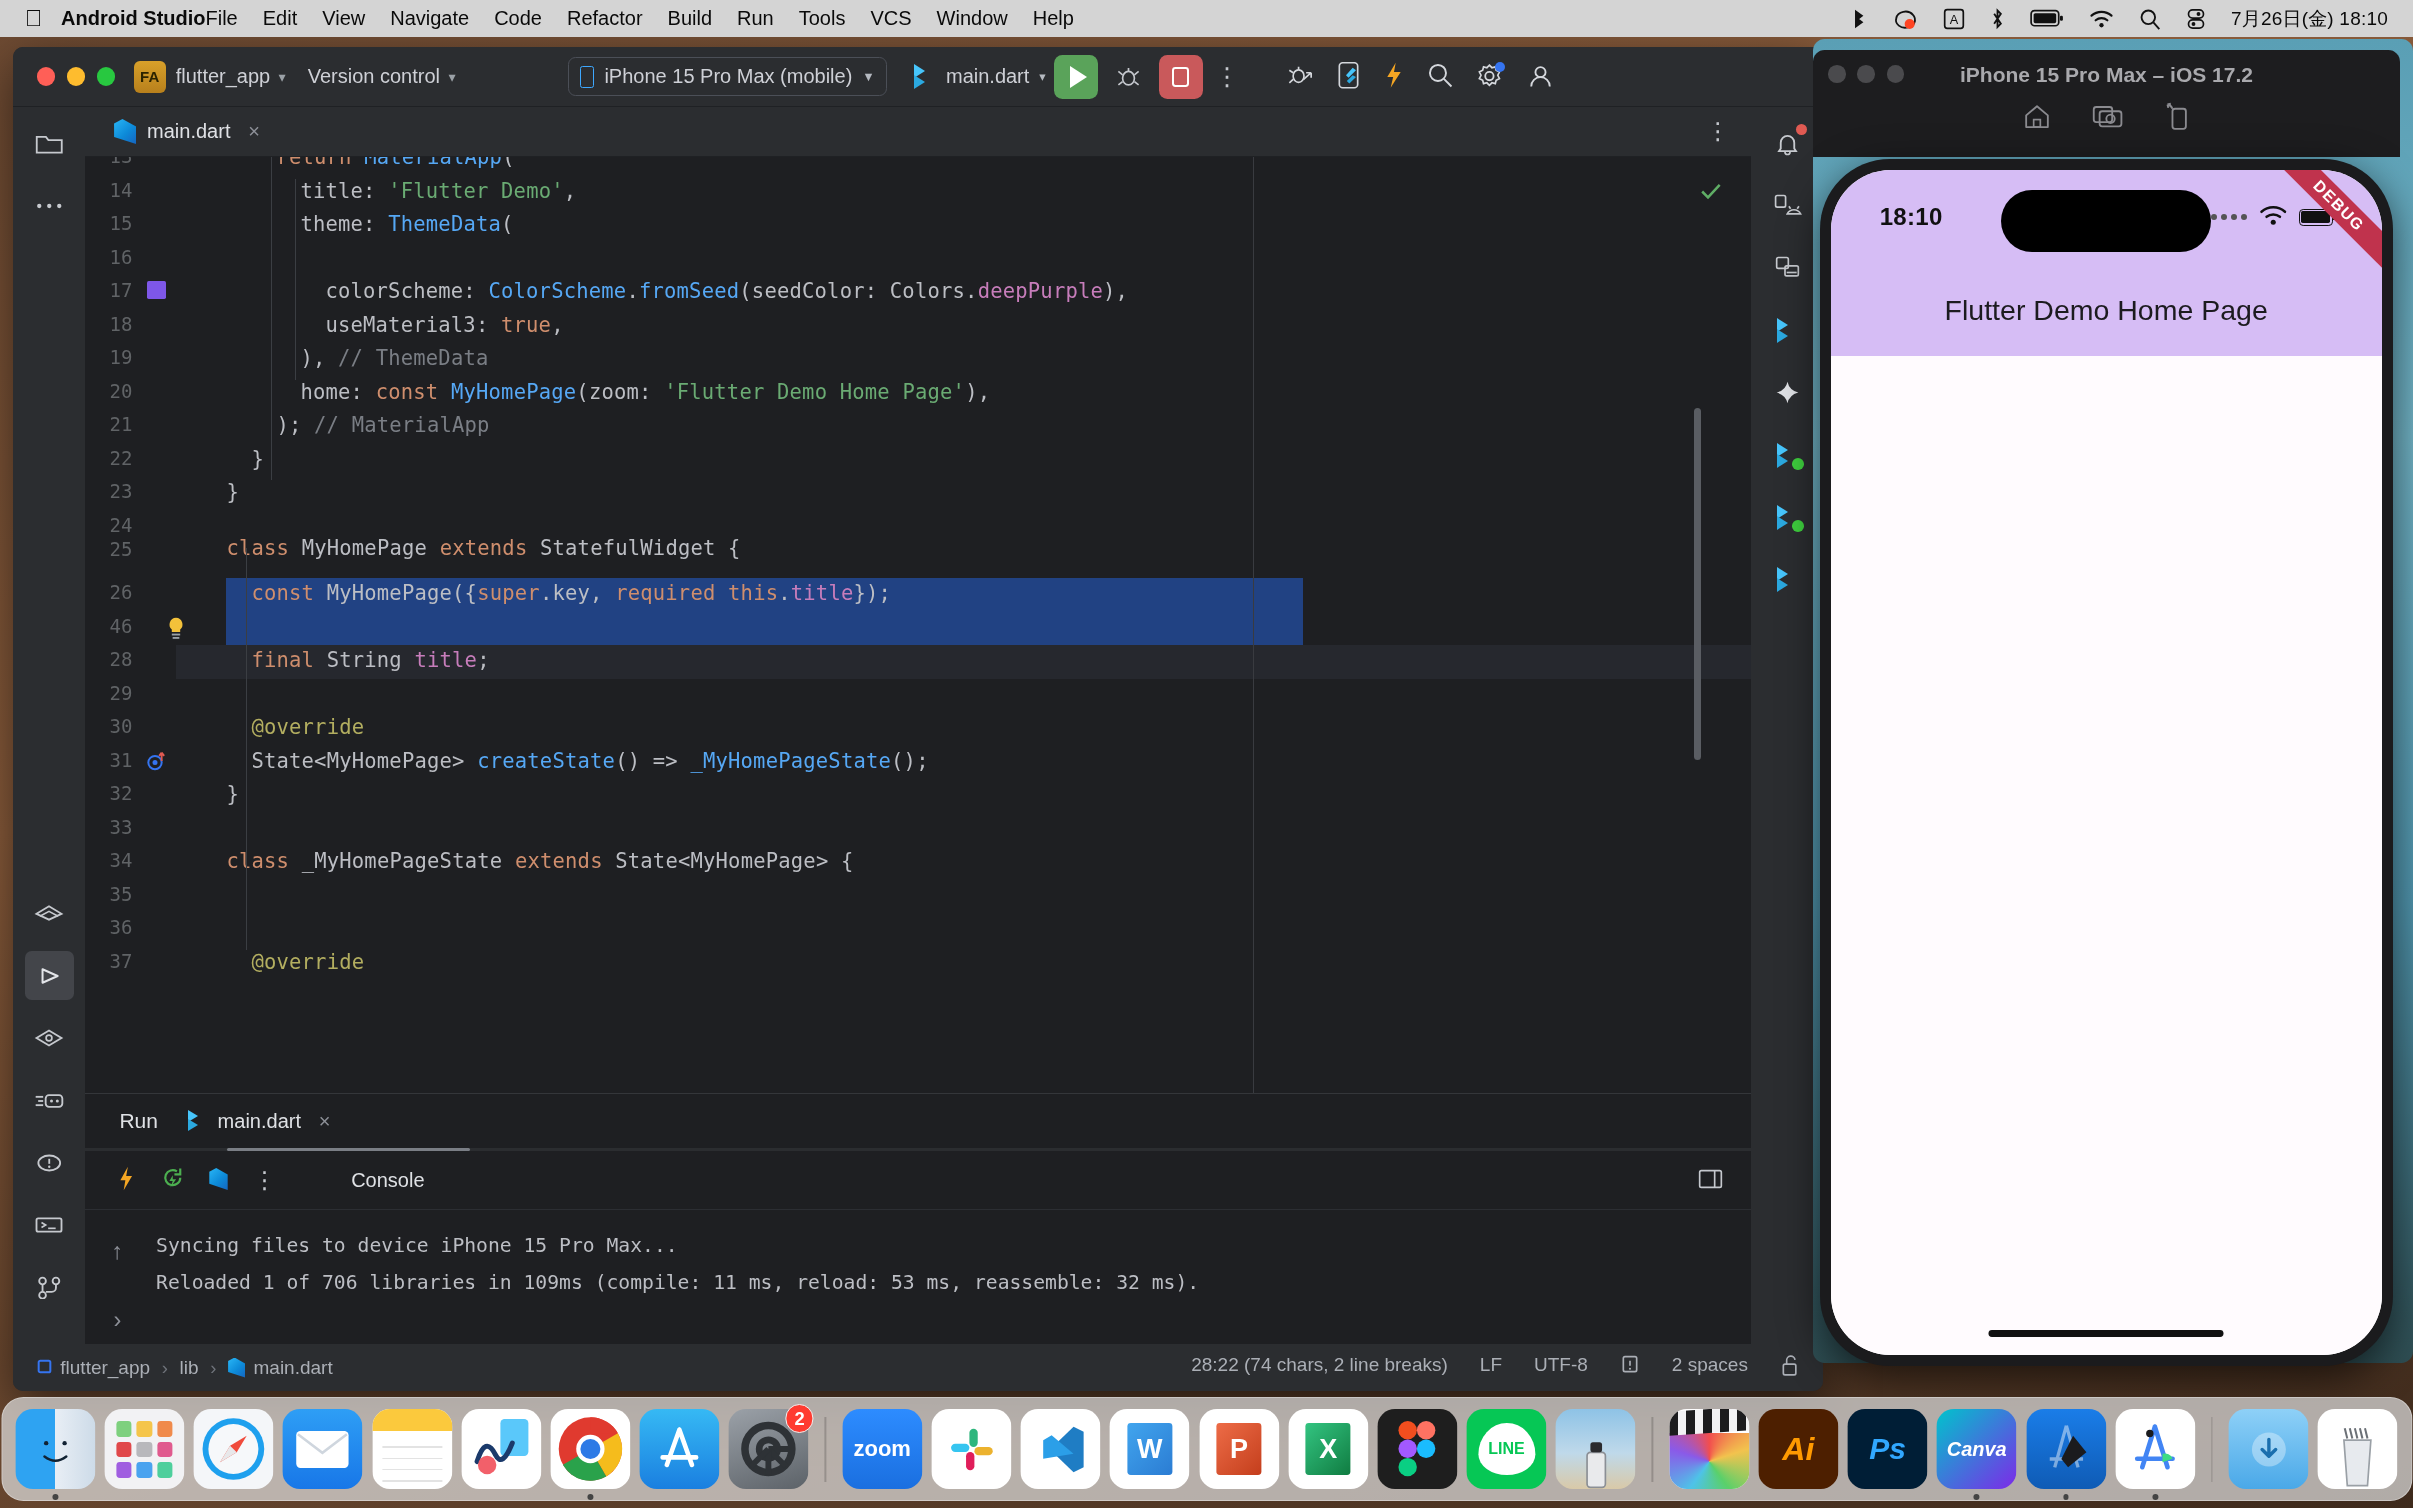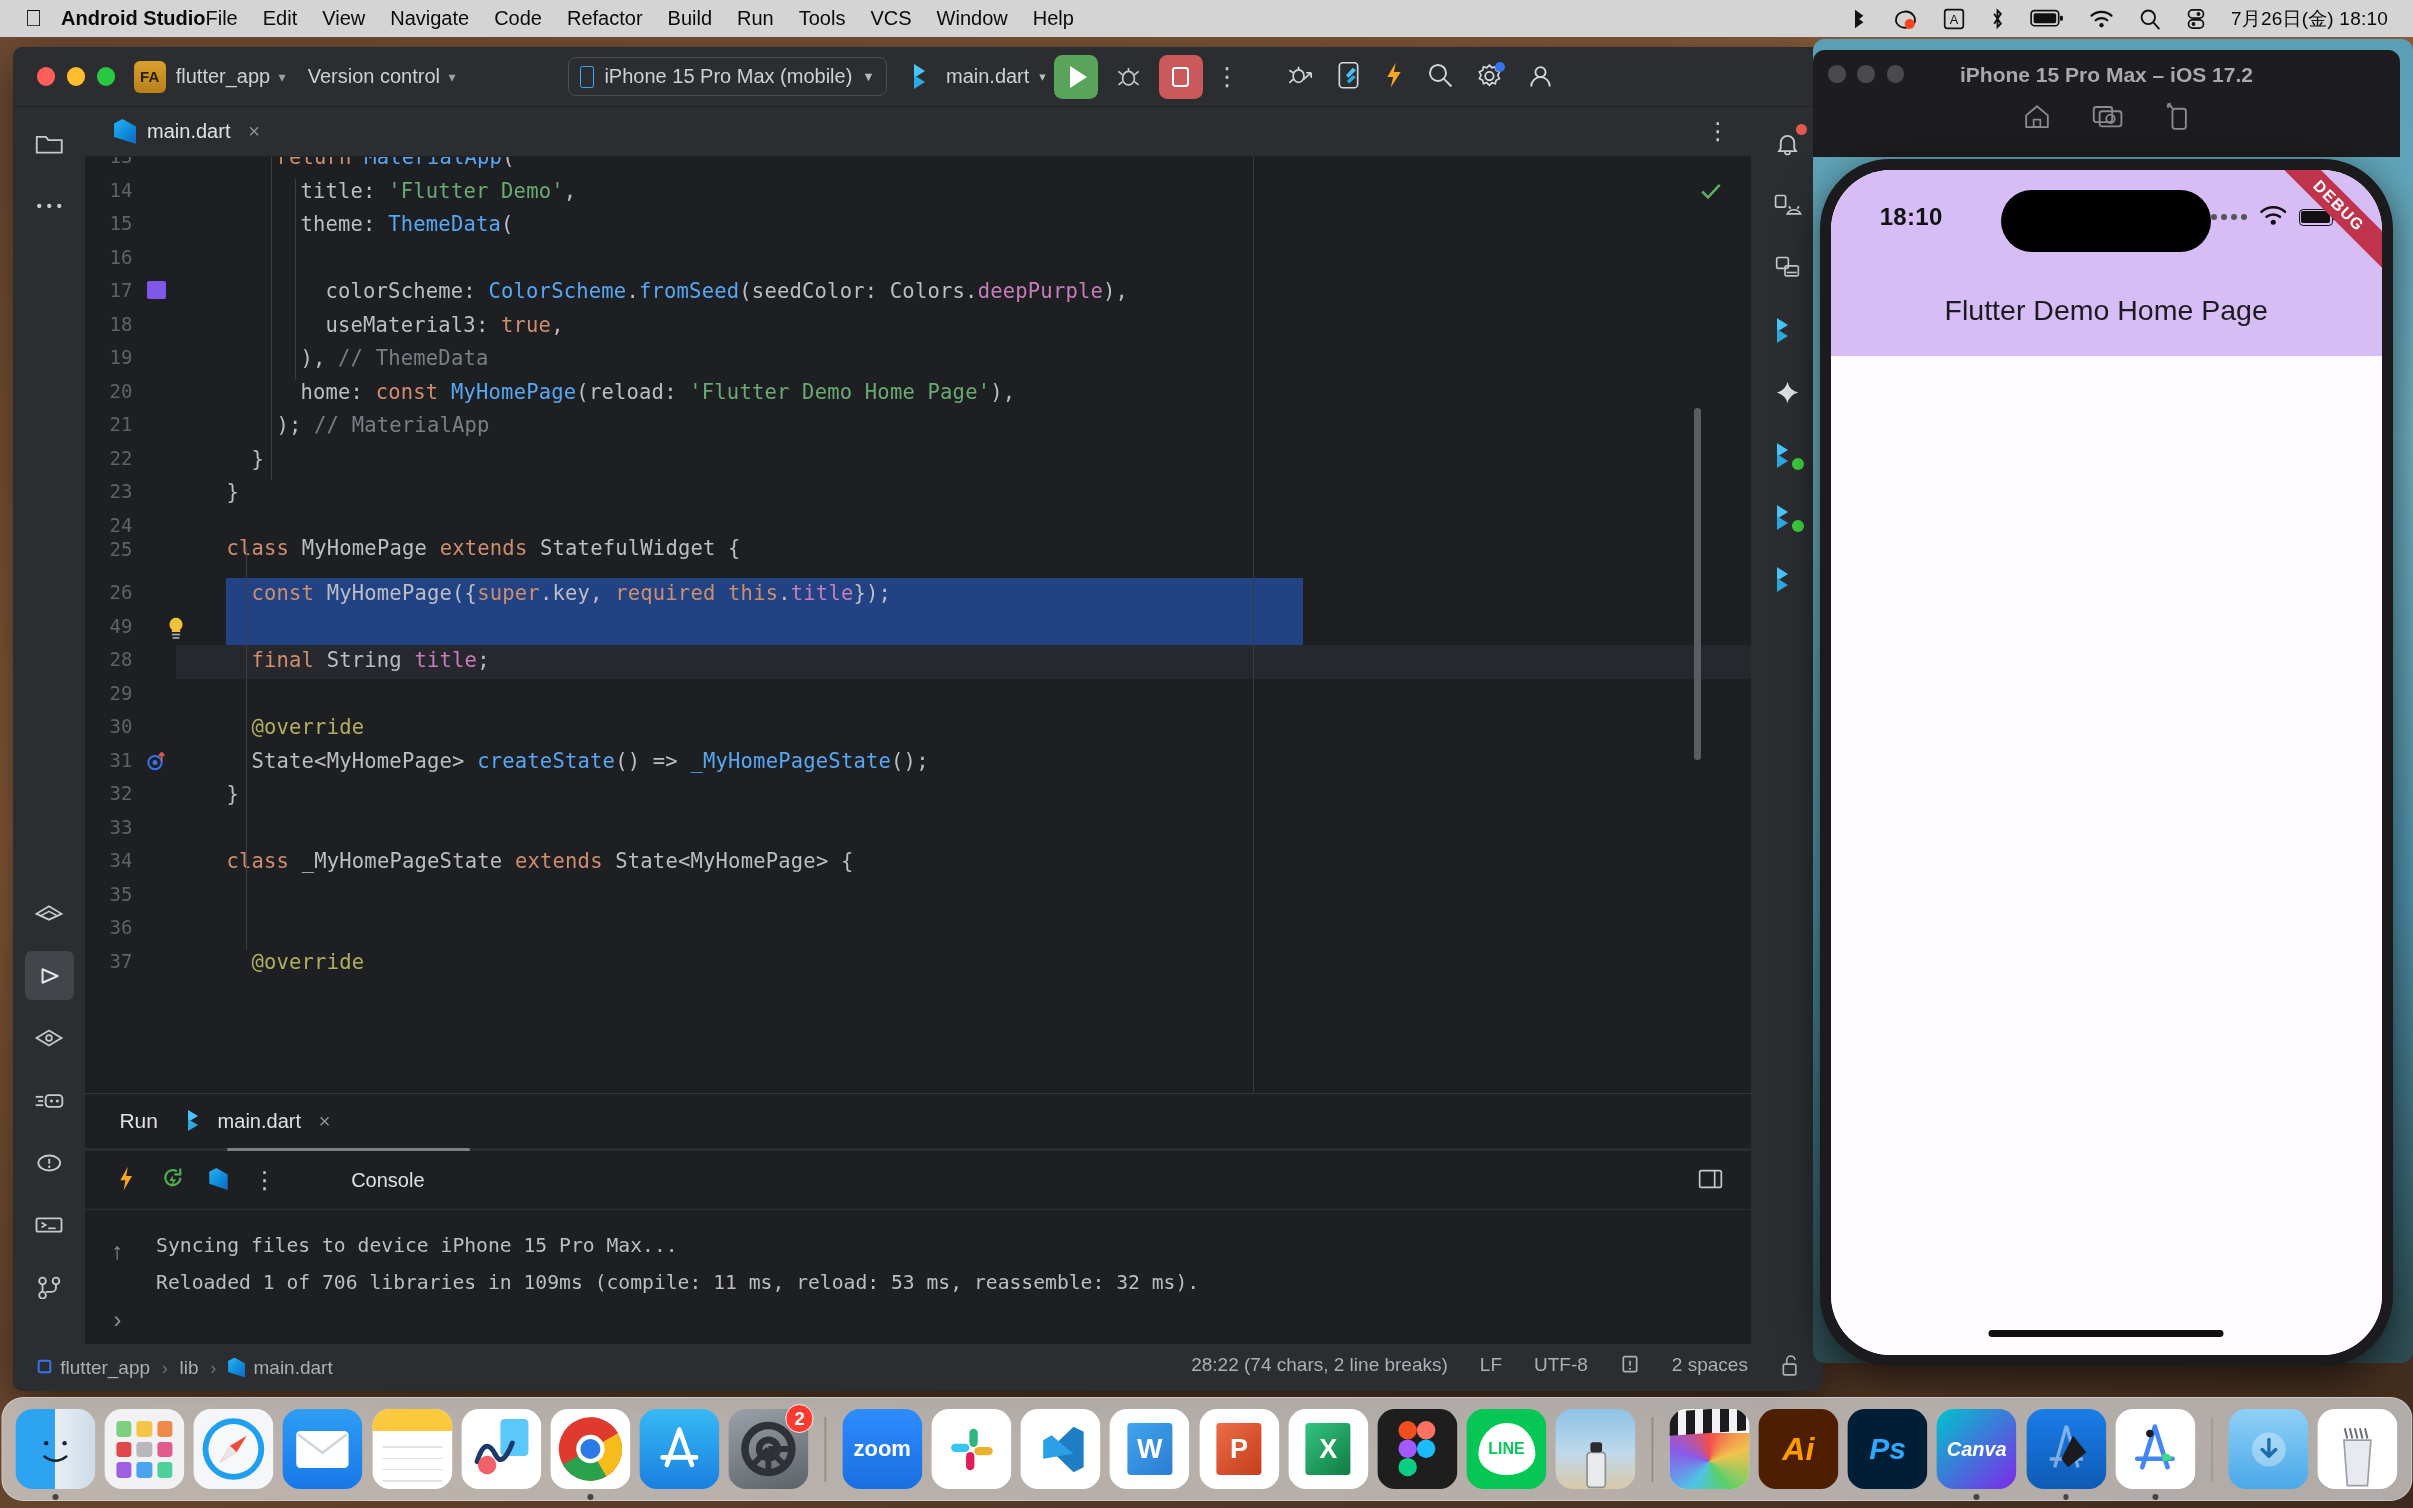--- a/index.html
+++ b/index.html
@@ -483,21 +483,21 @@
             <div class="gln" style="top: 122px;">17</div>
             <div class="gln" style="top: 156px;">18</div>
             <div class="gln" style="top: 189px;">19</div>
             <div class="gln" style="top: 223px;">20</div>
             <div class="gln" style="top: 256px;">21</div>
             <div class="gln" style="top: 290px;">22</div>
             <div class="gln" style="top: 323px;">23</div>
             <div class="gln" style="top: 357px;">24</div>
             <div class="gln" style="top: 381px;">25</div>
             <div class="gln" style="top: 424px;">26</div>
-            <div class="gln" style="top: 458px;">49</div>
+            <div class="gln" style="top: 458px;">46</div>
             <div class="gln" style="top: 491px;">28</div>
             <div class="gln" style="top: 525px;">29</div>
             <div class="gln" style="top: 558px;">30</div>
             <div class="gln" style="top: 592px;">31</div>
             <div class="gln" style="top: 625px;">32</div>
             <div class="gln" style="top: 659px;">33</div>
             <div class="gln" style="top: 692px;">34</div>
             <div class="gln" style="top: 726px;">35</div>
             <div class="gln" style="top: 759px;">36</div>
             <div class="gln" style="top: 793px;">37</div>
@@ -522,21 +522,21 @@
             <div class="cur-line" style="top: 488px; height: 34px;"></div>
           <div class="vert-rule" style="left:1077px"></div>
           <div class="scroll-thumb" style="top:251px;height:352px;right:50px"></div>
         <div class="cl" style="top: -11.7px; left: 100px;"><span class="k-kw">return </span><span class="k-cls">MaterialApp</span><span class="k-plain">(</span></div>
             <div class="cl" style="top: 22px; left: 124px;"><span class="k-plain">title: </span><span class="k-str">'Flutter Demo'</span><span class="k-plain">,</span></div>
             <div class="cl" style="top: 55px; left: 124px;"><span class="k-plain">theme: </span><span class="k-cls">ThemeData</span><span class="k-plain">(</span></div>
             <div class="cl" style="top: 89px; left: 50px;"></div>
             <div class="cl" style="top: 122px; left: 149px;"><span class="k-plain">colorScheme: </span><span class="k-cls">ColorScheme</span><span class="k-plain">.</span><span class="k-fn">fromSeed</span><span class="k-plain">(seedColor: </span><span class="k-plain">Colors</span><span class="k-plain">.</span><span class="k-fld">deepPurple</span><span class="k-plain">),</span></div>
             <div class="cl" style="top: 156px; left: 149px;"><span class="k-plain">useMaterial3: </span><span class="k-kw">true</span><span class="k-plain">,</span></div>
             <div class="cl" style="top: 189px; left: 124px;"><span class="k-plain">), </span><span class="k-cmt">// ThemeData</span></div>
-            <div class="cl" style="top: 223px; left: 124px;"><span class="k-plain">home: </span><span class="k-kw">const </span><span class="k-cls">MyHomePage</span><span class="k-plain">(reload: </span><span class="k-str">'Flutter Demo Home Page'</span><span class="k-plain">),</span></div>
+            <div class="cl" style="top: 223px; left: 124px;"><span class="k-plain">home: </span><span class="k-kw">const </span><span class="k-cls">MyHomePage</span><span class="k-plain">(zoom: </span><span class="k-str">'Flutter Demo Home Page'</span><span class="k-plain">),</span></div>
             <div class="cl" style="top: 256px; left: 100px;"><span class="k-plain">); </span><span class="k-cmt">// MaterialApp</span></div>
             <div class="cl" style="top: 290px; left: 75px;"><span class="k-plain">}</span></div>
             <div class="cl" style="top: 323px; left: 50px;"><span class="k-plain">}</span></div>
             <div class="cl" style="top: 357px; left: 50px;"></div>
             <div class="cl" style="top: 379px; left: 50px;"><span class="k-kw">class </span><span class="k-plain">MyHomePage </span><span class="k-kw">extends </span><span class="k-plain">StatefulWidget {</span></div>
             <div class="cl" style="top: 424px; left: 75px;"><span class="k-kw">const </span><span class="k-plain">MyHomePage</span><span class="k-plain">({</span><span class="k-kw">super</span><span class="k-plain">.key, </span><span class="k-kw">required </span><span class="k-kw">this</span><span class="k-plain">.</span><span class="k-fld">title</span><span class="k-plain">});</span></div>
             <div class="cl" style="top: 458px; left: 50px;"></div>
             <div class="cl" style="top: 491px; left: 75px;"><span class="k-kw">final </span><span class="k-plain">String </span><span class="k-fld">title</span><span class="k-plain">;</span></div>
             <div class="cl" style="top: 525px; left: 50px;"></div>
             <div class="cl" style="top: 558px; left: 75px;"><span class="k-ann">@override</span></div>

